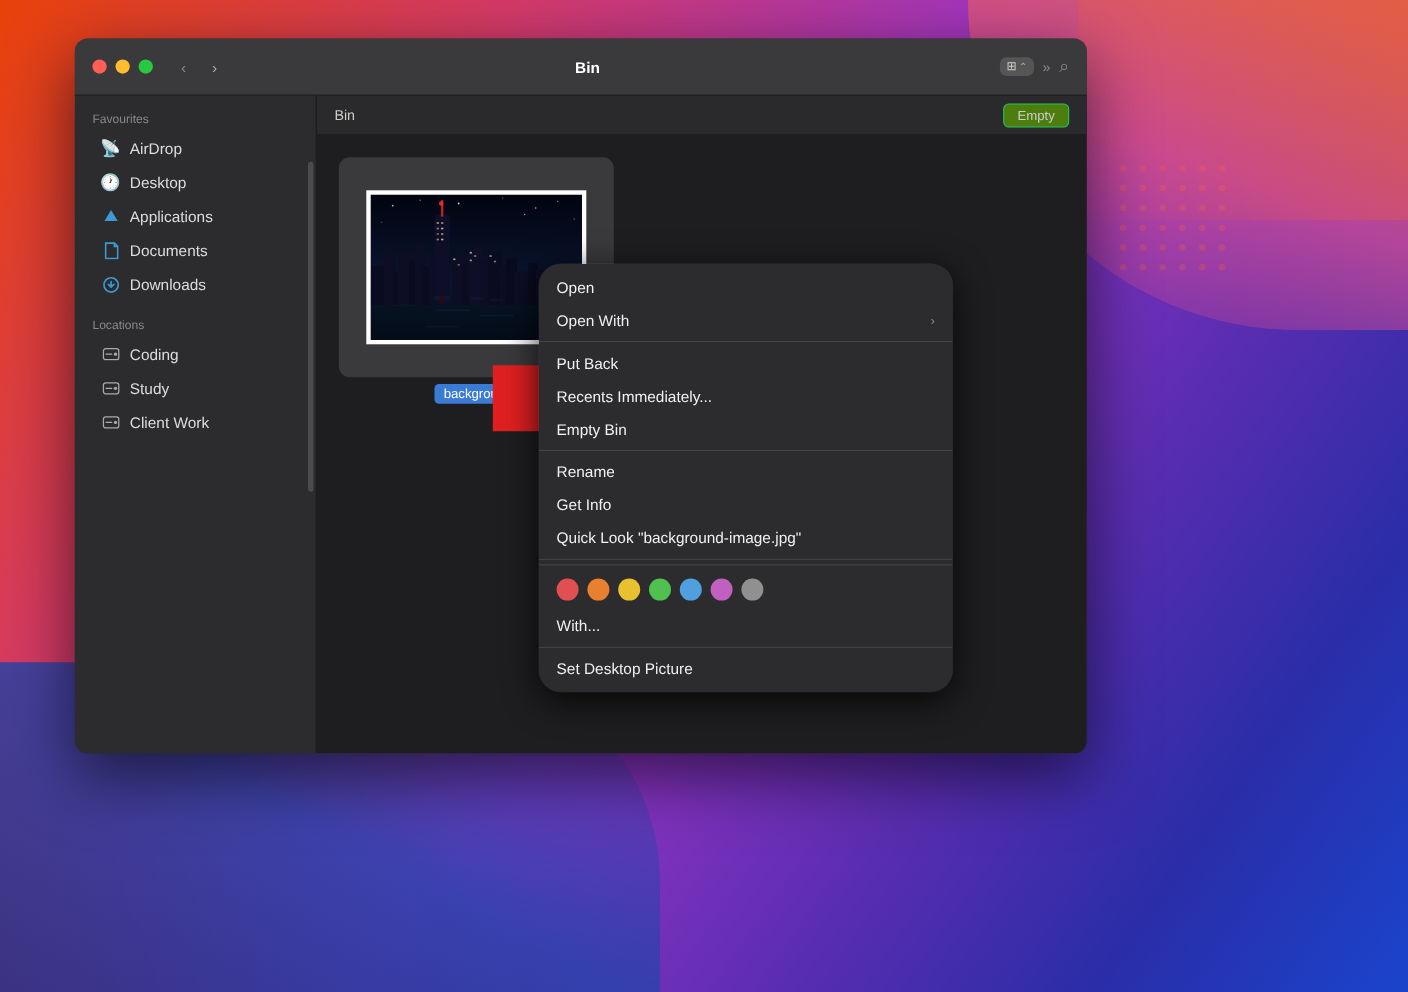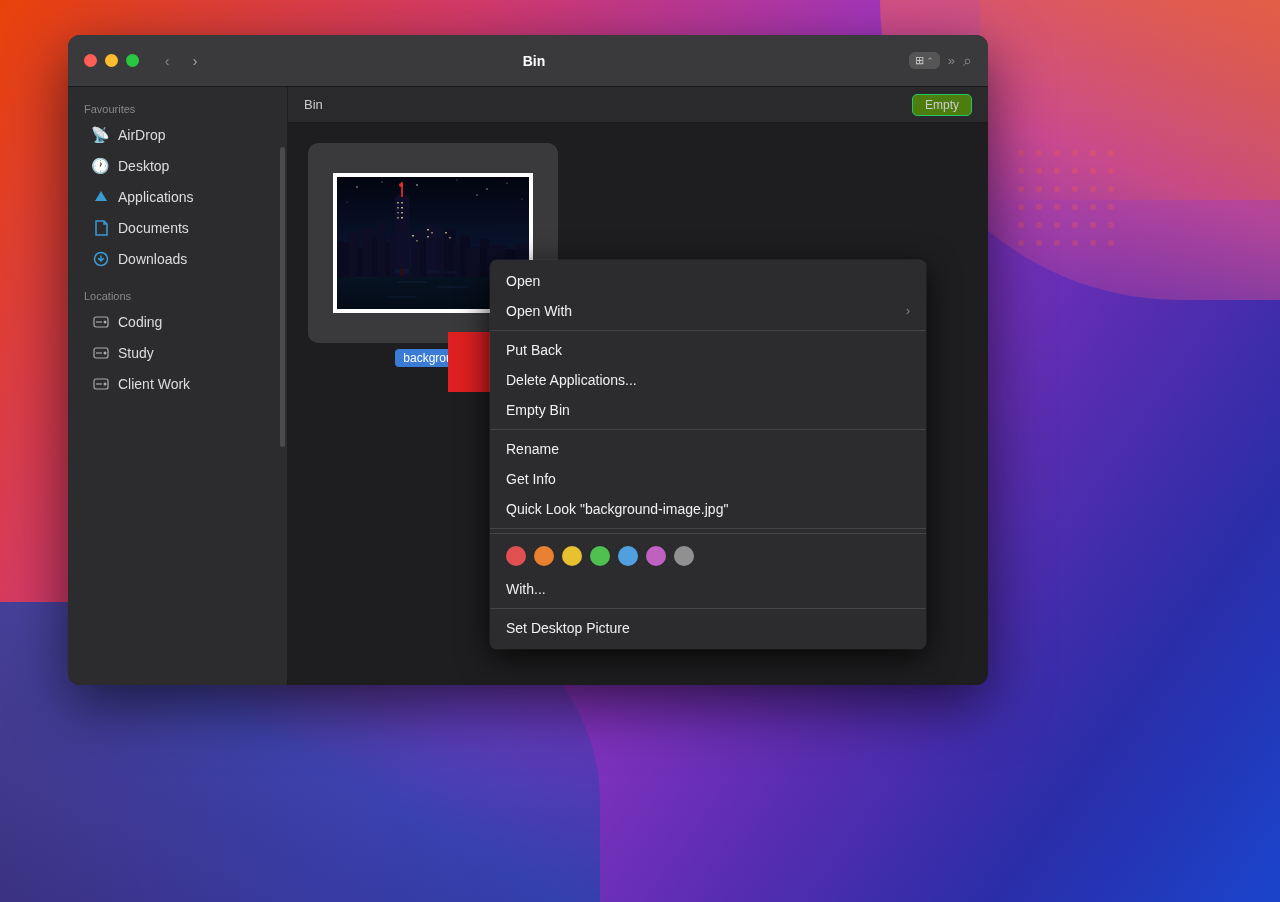--- a/index.html
+++ b/index.html
@@ -249,28 +249,27 @@
       background: #3a3a3c;
       border-radius: 10px;
       overflow: hidden;
     }
 
     
     .context-menu {
       position: absolute;
       top: 240px;
       left: 490px;
-      width: 436px;
+      width: 376px;
       background: #2c2c2e;
-      border-radius: 7px;
+      border-radius: 20px;
       box-shadow: 0 8px 32px rgba(0,0,0,0.8), 0 0 0 0.5px rgba(255,255,255,0.15);
       overflow: hidden;
       z-index: 100;
       padding: 6px 0;
-      margin-top: 20px;
     }
 
     .menu-item {
       display: flex;
       align-items: center;
       justify-content: space-between;
       padding: 7px 16px;
       font-size: 14px;
       color: #f0f0f0;
       cursor: pointer;
@@ -602,21 +601,21 @@
   </div>
   <div class="menu-item">
     <span class="menu-item-label">Open With</span>
     <span class="menu-item-arrow">›</span>
   </div>
   <div class="menu-separator"></div>
   <div class="menu-item">
     <span class="menu-item-label">Put Back</span>
   </div>
   <div class="menu-item">
-    <span class="menu-item-label">Delete Applications...</span>
+    <span class="menu-item-label">Recents Immediately...</span>
   </div>
   <div class="menu-item">
     <span class="menu-item-label">Empty Bin</span>
   </div>
   <div class="menu-separator"></div>
   <div class="menu-item">
     <span class="menu-item-label">Rename</span>
   </div>
   <div class="menu-item">
     <span class="menu-item-label">Get Info</span>

